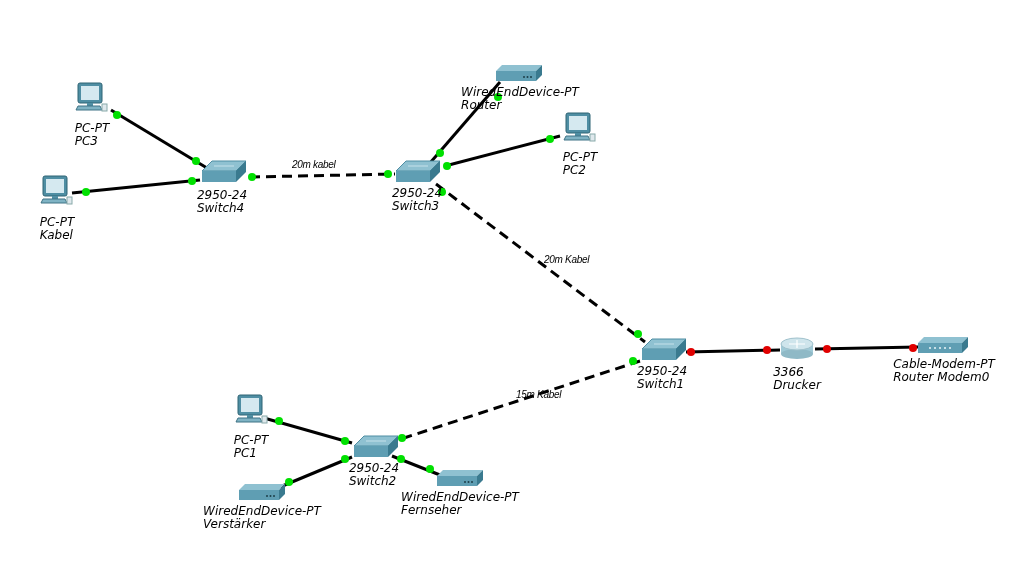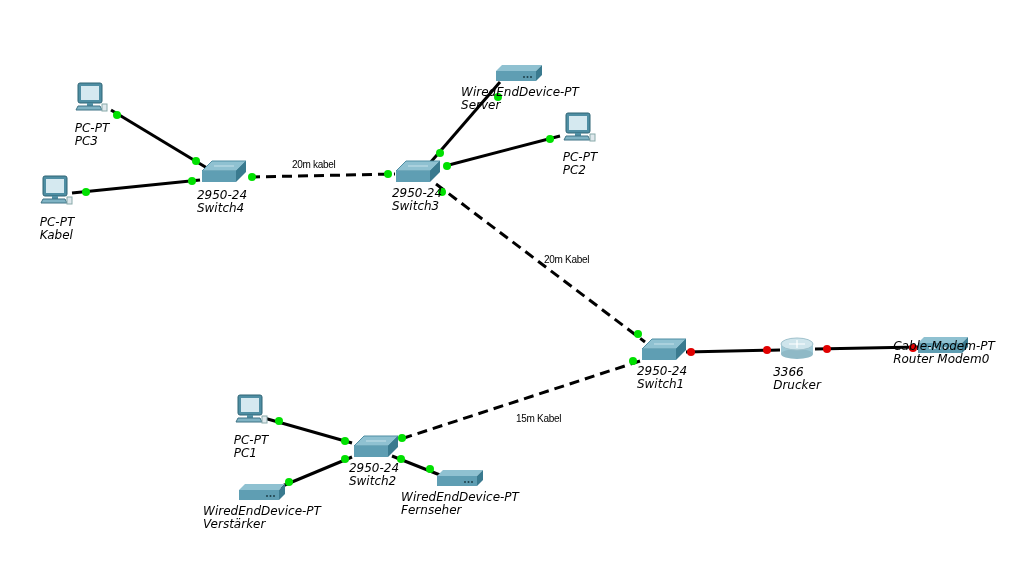--- a/index.html
+++ b/index.html
@@ -2,21 +2,21 @@
 <html><head>
 <meta charset="utf-8">
 <style>
   html, body { margin: 0; padding: 0; background: #ffffff; }
   body { width: 1030px; height: 575px; position: relative; overflow: hidden;
          font-family: "DejaVu Sans", sans-serif; }
   #canvas { position: absolute; left: 0; top: 0; }
   .lbl { position: absolute; font-size: 12px; color: #000; text-align: left;
          line-height: 13px; white-space: nowrap; transform: translateX(-50%); font-style: italic; }
   .cable-lbl { position: absolute; font-size: 10px; color: #000; white-space: nowrap;
-               font-family: "Liberation Sans", sans-serif; letter-spacing: -0.3px; }
+               font-family: "Liberation Sans", sans-serif; letter-spacing: -0.3px; font-style: italic; }
 </style>
 </head>
 <body>
 
 <svg id="canvas" width="1030" height="575">
   <g id="links-layer">
       <line x1="111" y1="110" x2="207" y2="168" stroke="#000000" stroke-width="3"></line>
       <line x1="72" y1="193" x2="200" y2="180" stroke="#000000" stroke-width="3"></line>
       <line x1="250" y1="177" x2="395" y2="174" stroke="#000000" stroke-width="3" stroke-dasharray="10,6"></line>
       <line x1="430" y1="163" x2="500" y2="82" stroke="#000000" stroke-width="3"></line>
@@ -146,54 +146,54 @@
       <circle cx="345" cy="441" r="4" fill="#00e000"></circle>
       <circle cx="289" cy="482" r="4" fill="#00e000"></circle>
       <circle cx="345" cy="459" r="4" fill="#00e000"></circle>
       <circle cx="401" cy="459" r="4" fill="#00e000"></circle>
       <circle cx="430" cy="469" r="4" fill="#00e000"></circle>
     </g>
 </svg>
 <div id="labels">
     <div class="cable-lbl" style="left: 292px; top: 159px;">20m kabel</div>
     <div class="cable-lbl" style="left: 544px; top: 254px;">20m Kabel</div>
-    <div class="cable-lbl" style="left: 516px; top: 413px;">15m Kabel</div>
+    <div class="cable-lbl" style="left: 516px; top: 389px;">15m Kabel</div>
     <div class="lbl" style="left: 92px; top: 122px;">
       <div>PC-PT</div>
       <div>PC3</div>
     </div>
     <div class="lbl" style="left: 57px; top: 216px;">
       <div>PC-PT</div>
       <div>Kabel</div>
     </div>
     <div class="lbl" style="left: 222px; top: 189px;">
       <div>2950-24</div>
       <div>Switch4</div>
     </div>
     <div class="lbl" style="left: 417px; top: 187px;">
       <div>2950-24</div>
       <div>Switch3</div>
     </div>
     <div class="lbl" style="left: 520px; top: 86px;">
       <div>WiredEndDevice-PT</div>
-      <div>Server</div>
+      <div>Router</div>
     </div>
     <div class="lbl" style="left: 580px; top: 151px;">
       <div>PC-PT</div>
       <div>PC2</div>
     </div>
     <div class="lbl" style="left: 662px; top: 365px;">
       <div>2950-24</div>
       <div>Switch1</div>
     </div>
     <div class="lbl" style="left: 797px; top: 366px;">
       <div>3366</div>
       <div>Drucker</div>
     </div>
-    <div class="lbl" style="left: 944px; top: 340px;">
+    <div class="lbl" style="left: 944px; top: 358px;">
       <div>Cable-Modem-PT</div>
       <div>Router Modem0</div>
     </div>
     <div class="lbl" style="left: 251px; top: 434px;">
       <div>PC-PT</div>
       <div>PC1</div>
     </div>
     <div class="lbl" style="left: 374px; top: 462px;">
       <div>2950-24</div>
       <div>Switch2</div>

